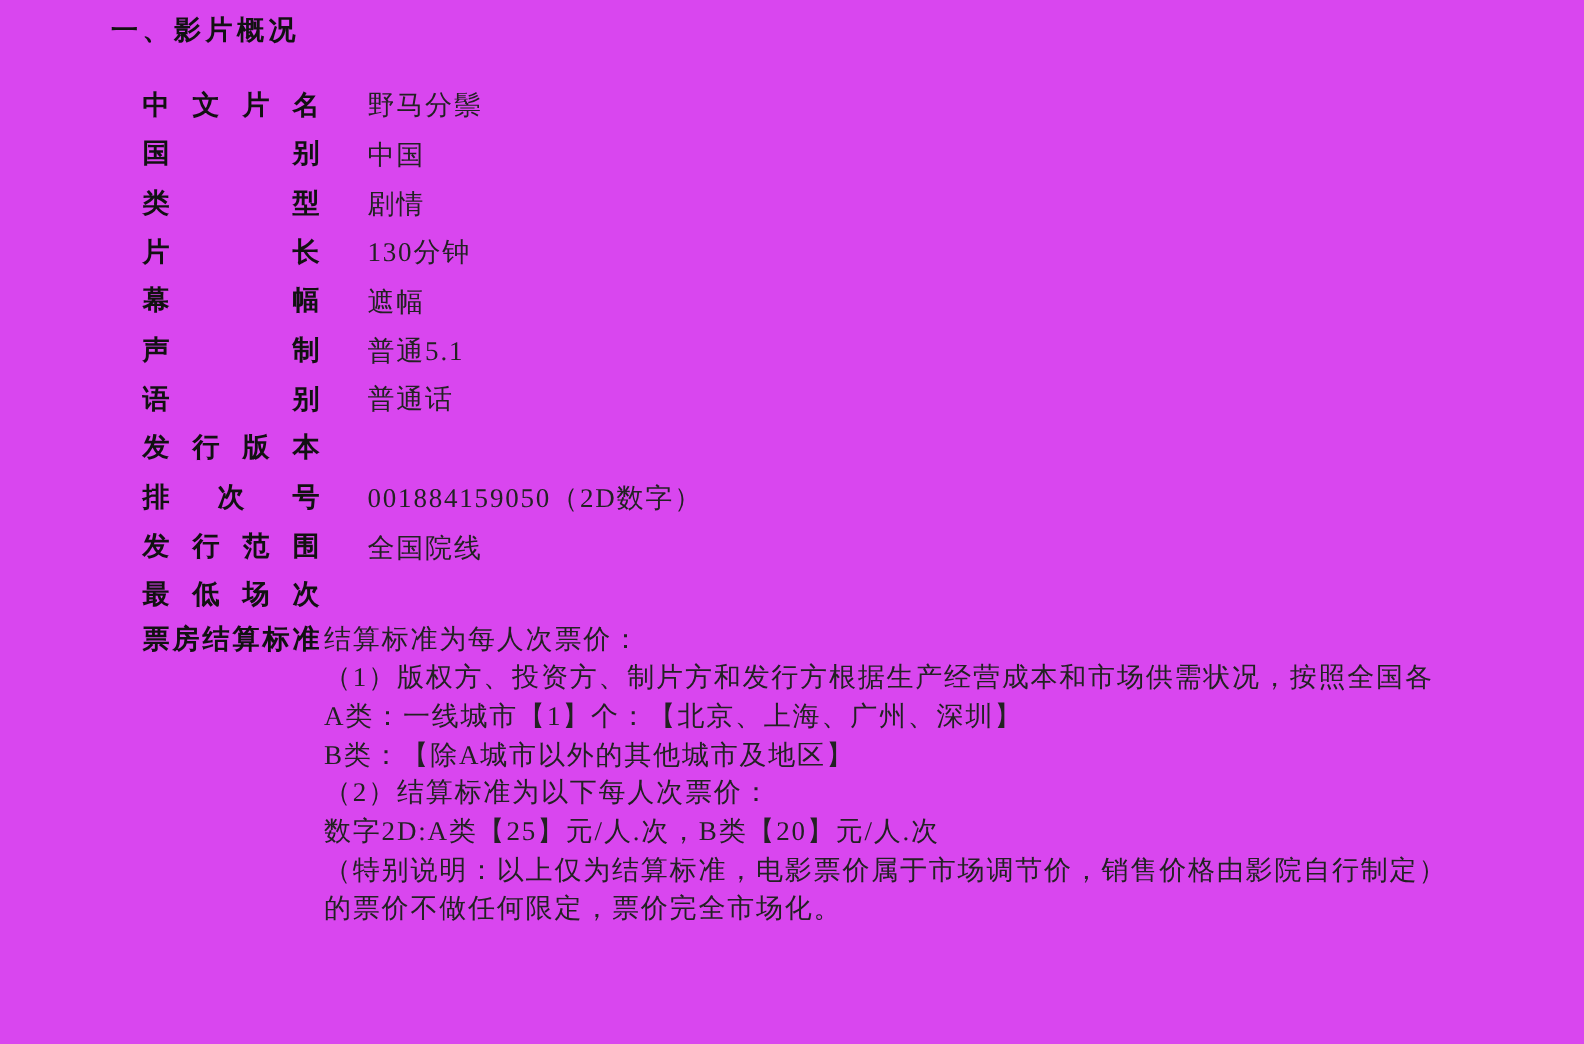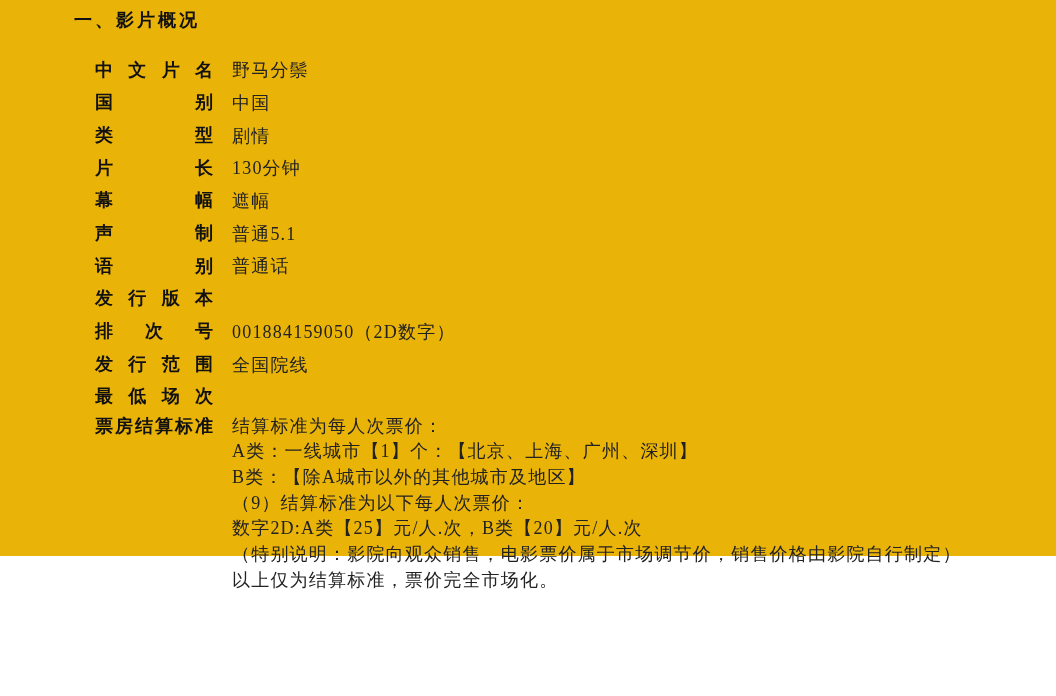--- a/index.html
+++ b/index.html
@@ -10,22 +10,22 @@
   body {
     width: 1056px;
     height: 696px;
     overflow: hidden;
     font-family: "Liberation Sans", sans-serif;
     color: #1c1c1c;
   }
   .doc-page {
     position: relative;
     width: 1056px;
-    height: 556px;
-    background: #eab308;
+    height: 696px;
+    background: #d946ef;
   }
   .section-title {
     position: absolute;
     left: 74px;
     top: 8px;
     font-size: 18px;
     font-weight: 700;
     letter-spacing: 3px;
     line-height: 24px;
     color: #111111;
@@ -50,29 +50,29 @@
     display: flex;
     justify-content: space-between;
     width: 118px;
     flex: 0 0 118px;
     font-weight: 700;
     font-size: 18px;
     color: #111111;
     line-height: 25.65px;
   }
   .field-value {
-    margin-left: 19px;
+    margin-left: 32px;
     font-family: "Liberation Serif", serif;
     font-size: 18px;
     letter-spacing: 1.2px;
     color: #222222;
     white-space: nowrap;
   }
   .para-lines {
-    margin-left: 19px;
+    margin-left: 3px;
     width: 800px;
   }
   .para-line {
     font-family: "Liberation Serif", serif;
     font-size: 18px;
     letter-spacing: 1.2px;
     line-height: 25.65px;
     color: #222222;
     white-space: nowrap;
   }
@@ -186,23 +186,24 @@
       <span class="field-label">
           <span>票</span>
           <span>房</span>
           <span>结</span>
           <span>算</span>
           <span>标</span>
           <span>准</span>
         </span>
       <div class="para-lines">
           <div class="para-line">结算标准为每人次票价：</div>
+          <div class="para-line">（1）版权方、投资方、制片方和发行方根据生产经营成本和市场供需状况，按照全国各</div>
           <div class="para-line">A类：一线城市【1】个：【北京、上海、广州、深圳】</div>
           <div class="para-line">B类：【除A城市以外的其他城市及地区】</div>
-          <div class="para-line">（9）结算标准为以下每人次票价：</div>
+          <div class="para-line">（2）结算标准为以下每人次票价：</div>
           <div class="para-line">数字2D:A类【25】元/人.次，B类【20】元/人.次</div>
-          <div class="para-line">（特别说明：影院向观众销售，电影票价属于市场调节价，销售价格由影院自行制定）</div>
-          <div class="para-line">以上仅为结算标准，票价完全市场化。</div>
+          <div class="para-line">（特别说明：以上仅为结算标准，电影票价属于市场调节价，销售价格由影院自行制定）</div>
+          <div class="para-line">的票价不做任何限定，票价完全市场化。</div>
         </div>
     </div>
 
   </div>
 </div>
 
 </body></html>

